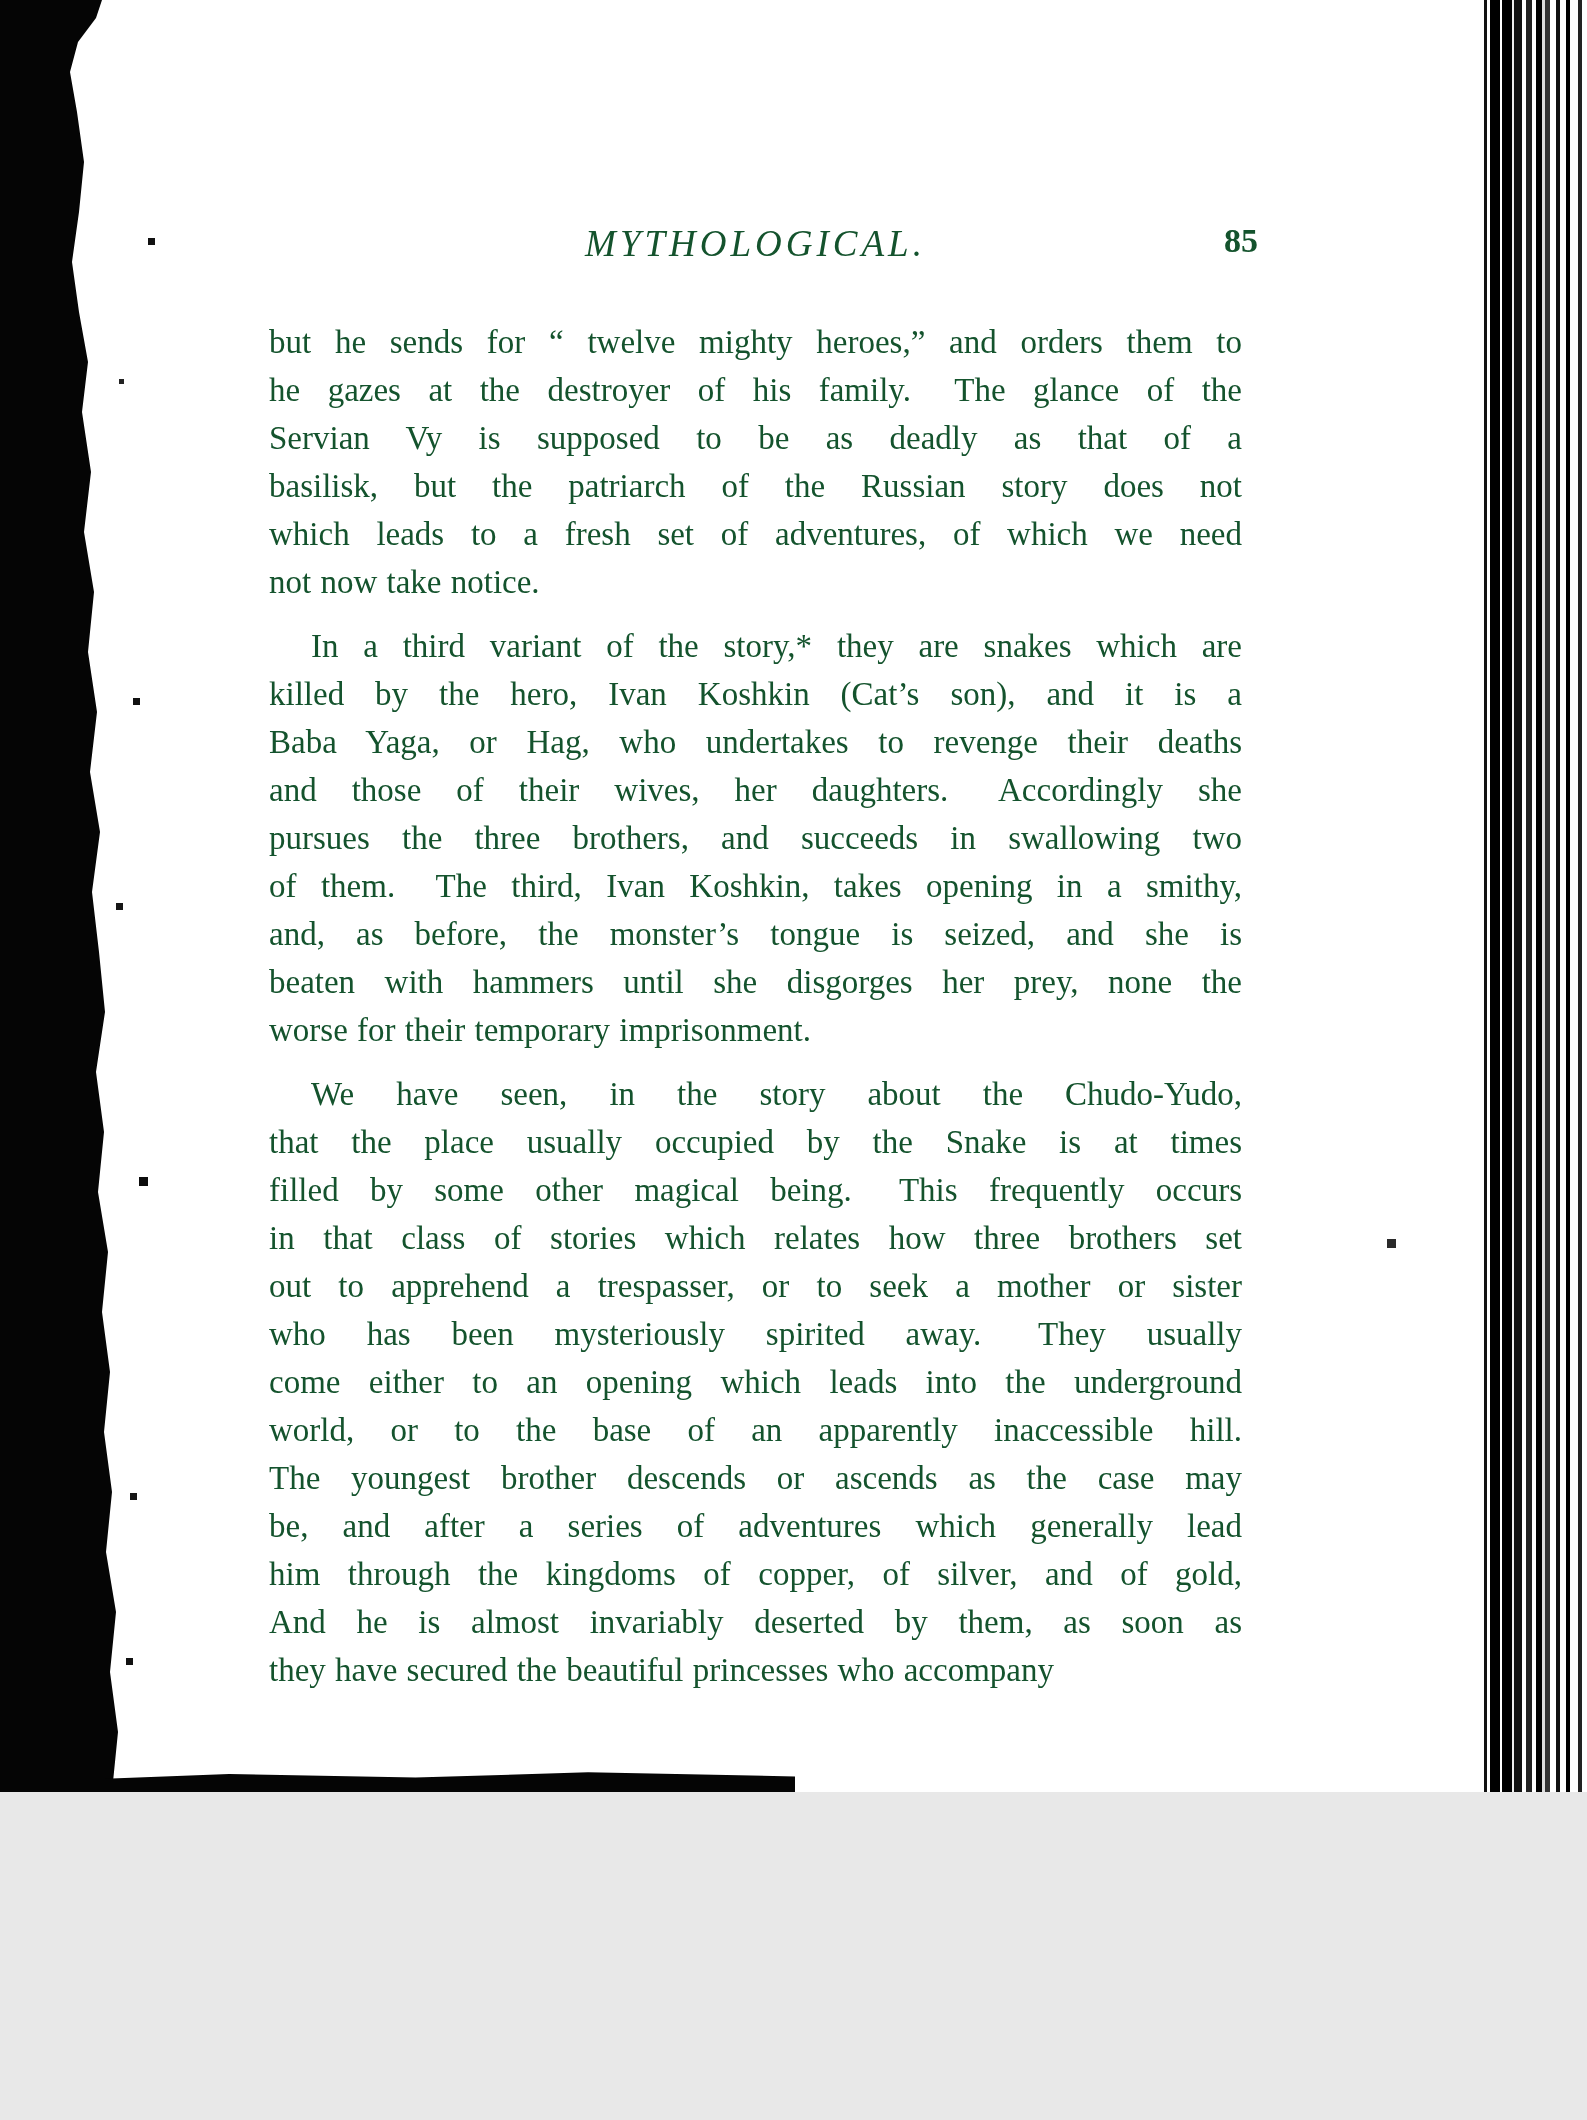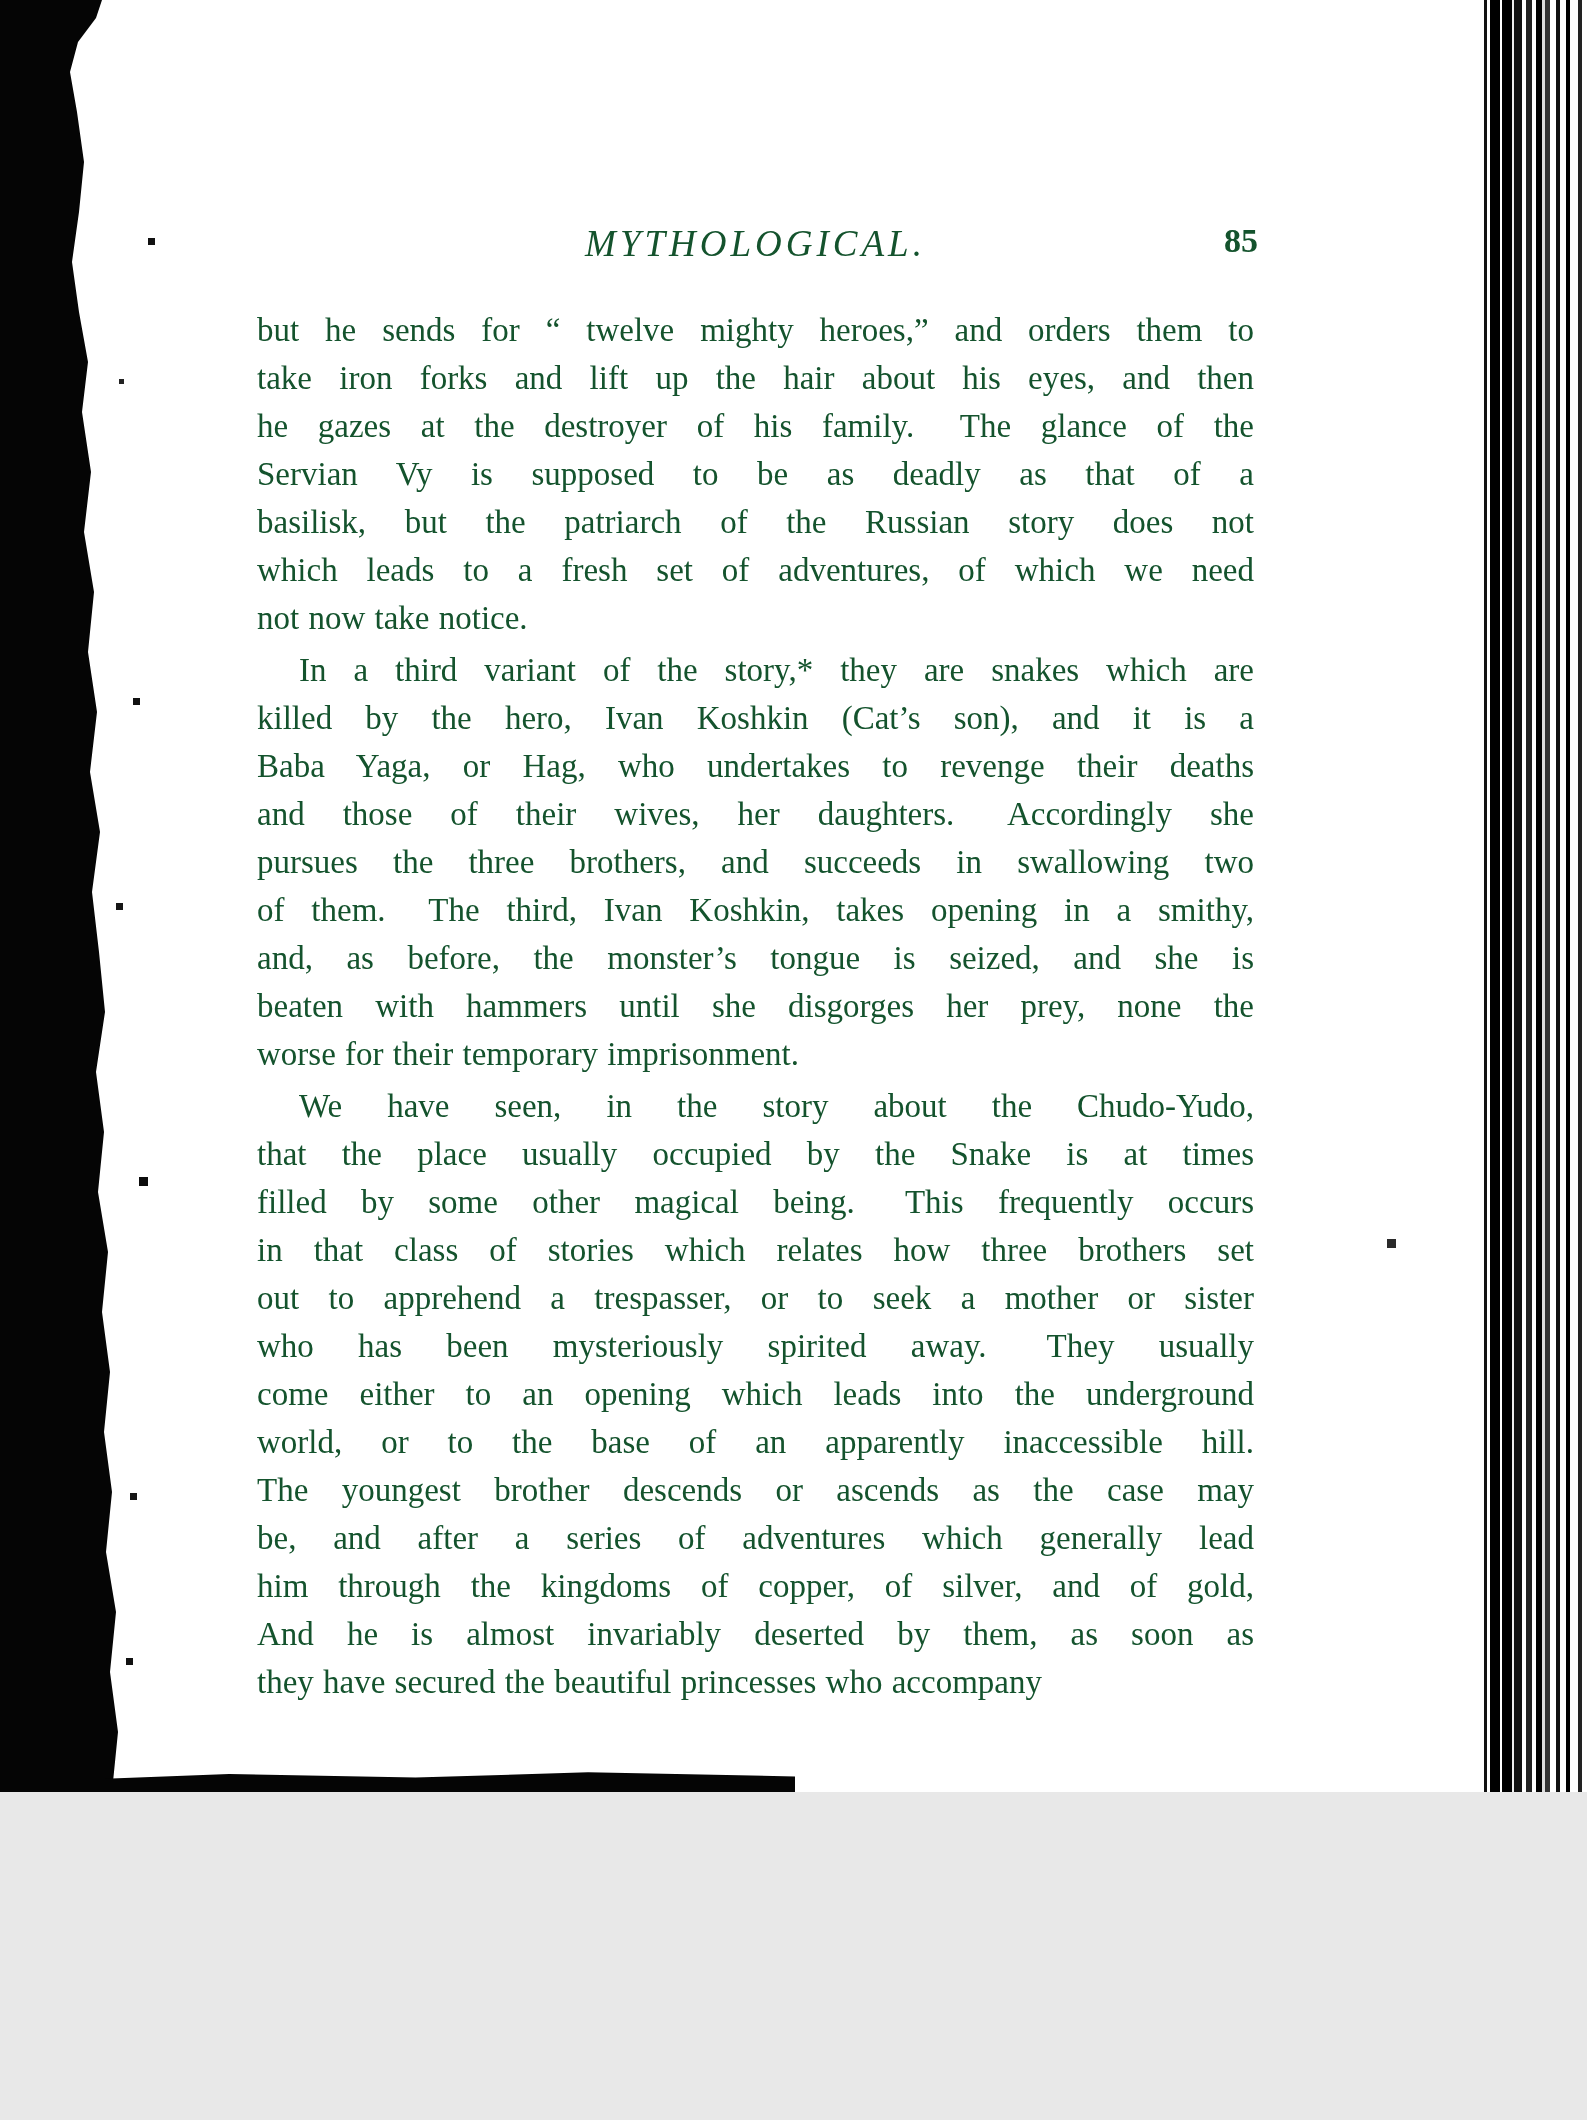--- a/index.html
+++ b/index.html
@@ -103,21 +103,21 @@
   }
 
   .text-block {
     position: absolute;
     left: 253px; top: 302px;
     width: 1005px;
     font-size: 33px;
     line-height: 48px;
     word-spacing: 1px;
   }
-  .paragraph { margin: 4px; font-family: Liberation Serif, serif; }
+  .paragraph { margin: 16px; font-family: Liberation Serif, serif; }
   .line {
     text-align: justify;
     text-align-last: justify;
     white-space: normal;
   }
   .line.last { text-align-last: left; }
   .line.indent { padding-left: 42px; }
 
   .footnote {
     position: absolute;
@@ -141,21 +141,20 @@
   <div class="specks"></div>
 
   <div class="header">
     <span class="running-title">MYTHOLOGICAL.</span>
     <span class="page-number">85</span>
   </div>
 
   <div class="text-block">
       <div class="paragraph">
         <div class="line">but he sends for “ twelve mighty heroes,” and orders them to</div>
-        <div class="line">take iron forks and lift up the hair about his eyes, and then</div>
         <div class="line">he gazes at the destroyer of his family.  The glance of the</div>
         <div class="line">Servian Vy is supposed to be as deadly as that of a</div>
         <div class="line">basilisk, but the patriarch of the Russian story does not</div>
         <div class="line">which leads to a fresh set of adventures, of which we need</div>
         <div class="line last">not now take notice.</div>
       </div>
       <div class="paragraph">
         <div class="line indent">In a third variant of the story,* they are snakes which are</div>
         <div class="line">killed by the hero, Ivan Koshkin (Cat’s son), and it is a</div>
         <div class="line">Baba Yaga, or Hag, who undertakes to revenge their deaths</div>

